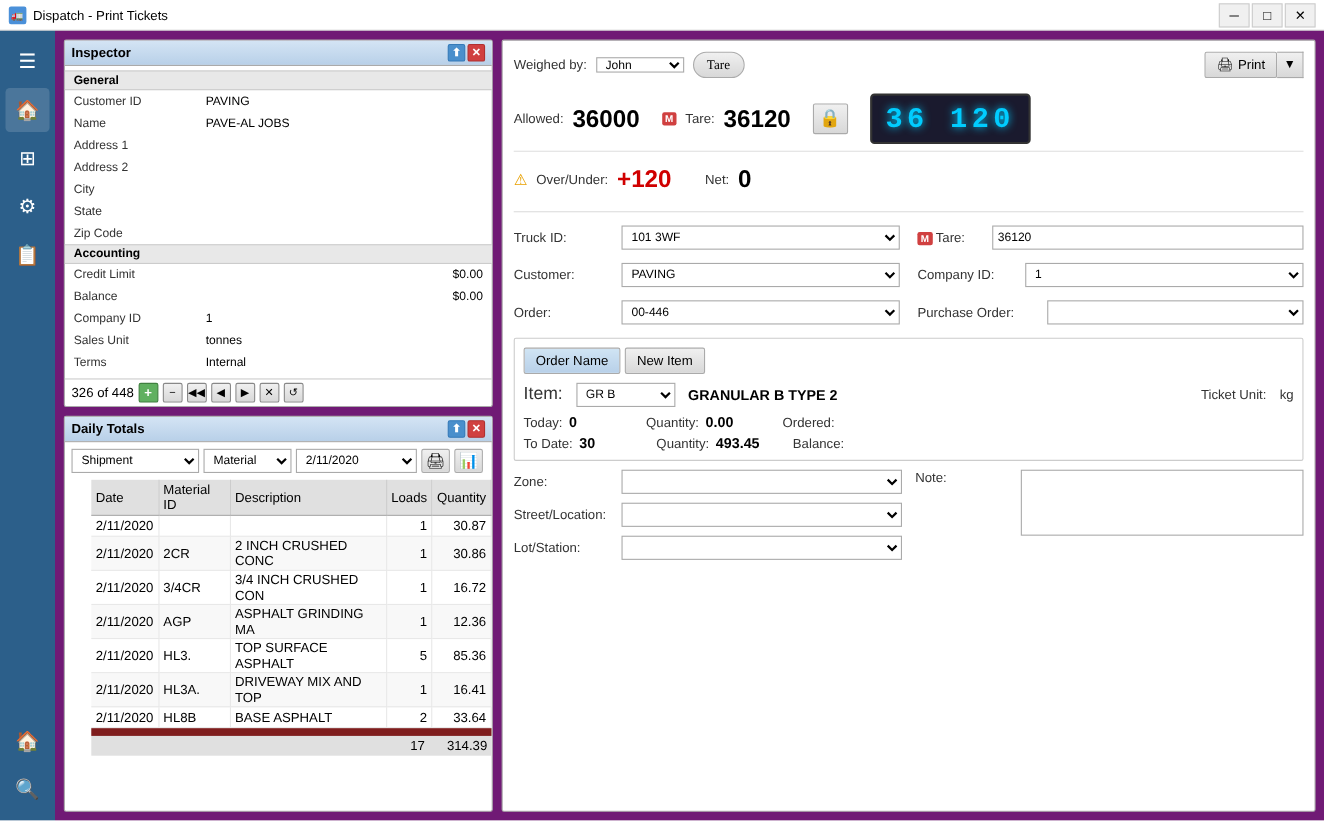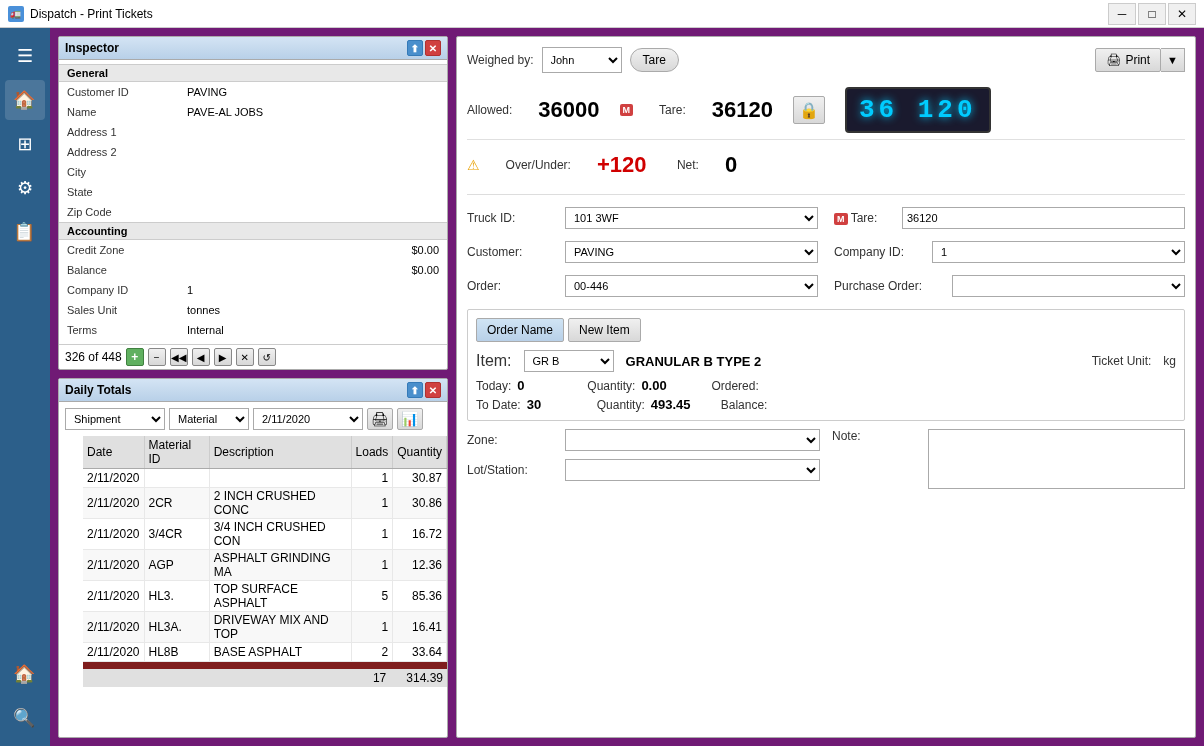--- a/index.html
+++ b/index.html
@@ -99,21 +99,21 @@
     }
     .nav-btn.green { background: #60b060; color: white; border-color: #408040; font-size: 12px; font-weight: bold; }
 
     
     .daily-controls { padding: 6px; display: flex; gap: 4px; flex-wrap: wrap; }
     .select-ctrl {
       height: 22px; border: 1px solid #aaa; background: white;
       padding: 0 4px; font-size: 11px; cursor: pointer;
     }
     .date-select { width: 110px; }
-    .type-select { width: 100px; }
+    .type-select { width: 116px; }
     .mat-select { width: 80px; }
     .icon-btn {
       width: 26px; height: 22px;
       background: linear-gradient(to bottom, #f0f0f0, #d8d8d8);
       border: 1px solid #aaa; cursor: pointer;
       display: flex; align-items: center; justify-content: center;
       font-size: 14px; border-radius: 2px;
     }
 
     
@@ -130,45 +130,45 @@
     .data-table td.num { text-align: right; }
     .table-footer { background: #e0e0e0; display: flex; justify-content: flex-end; padding: 2px 4px; font-size: 11px; gap: 20px; border-top: 7px solid #7f1d1d; }
 
     
     .right-panel { flex: 1; background: white; border: 1px solid #aaa; border-radius: 2px; padding: 10px; display: flex; flex-direction: column; gap: 8px; }
 
     
     .top-row { display: flex; align-items: center; gap: 8px; }
     .label-text { font-size: 12px; color: #333; }
     .combo-box {
-      height: 26px; border: 1px solid #aaa; background: white;
+      height: 14px; border: 1px solid #aaa; background: white;
       padding: 0 4px; font-size: 11px; cursor: pointer; min-width: 80px;
     }
     .btn-tare {
       height: 24px; padding: 0 12px;
       background: linear-gradient(to bottom, #f0f0f0, #d8d8d8);
-      border: 1px solid #aaa; cursor: pointer; font-size: 12px; border-radius: 12px;
+      border: 1px solid #aaa; cursor: pointer; font-size: 12px; border-radius: 12px; font-family: Liberation Serif, serif;
     }
     .btn-print {
       height: 24px; padding: 0 10px;
       background: linear-gradient(to bottom, #f0f0f0, #d8d8d8);
       border: 1px solid #aaa; cursor: pointer; font-size: 12px; border-radius: 2px;
       display: flex; align-items: center; gap: 4px;
     }
     .print-split { margin-left: auto; display: flex; gap: 0; }
     .split-btn {
       height: 24px; padding: 0 6px;
       background: linear-gradient(to bottom, #f0f0f0, #d8d8d8);
       border: 1px solid #aaa; cursor: pointer; font-size: 11px;
       border-left: none;
     }
 
     
     .weight-display { display: flex; align-items: center; gap: 20px; padding: 6px 0; border-bottom: 1px solid #e0e0e0; }
-    .weight-group { display: flex; align-items: center; gap: 26px; }
+    .weight-group { display: flex; align-items: center; gap: 8px; }
     .weight-label { font-size: 12px; color: #333; }
     .weight-value { font-size: 22px; font-weight: bold; color: #000; min-width: 60px; }
     .weight-value.red { color: #d00000; }
     .tare-badge {
       background: #d04040; color: white; font-size: 9px; font-weight: bold;
       padding: 1px 3px; border-radius: 2px;
     }
     .warning-icon { color: #e8a000; font-size: 14px; }
     .lock-btn {
       width: 32px; height: 28px;
@@ -298,21 +298,21 @@
           <div class="field-row">
             <span class="field-label">State</span>
             <span class="field-value"></span>
           </div>
           <div class="field-row">
             <span class="field-label">Zip Code</span>
             <span class="field-value"></span>
           </div>
           <div class="section-header">Accounting</div>
           <div class="field-row">
-            <span class="field-label">Credit Zone</span>
+            <span class="field-label">Credit Limit</span>
             <span class="field-value right">$0.00</span>
           </div>
           <div class="field-row">
             <span class="field-label">Balance</span>
             <span class="field-value right">$0.00</span>
           </div>
           <div class="field-row">
             <span class="field-label">Company ID</span>
             <span class="field-value">1</span>
           </div>
@@ -567,20 +567,26 @@
 
       <div class="zone-row">
         <div class="zone-col">
           <div class="form-row">
             <span class="form-label">Zone:</span>
             <select class="form-combo">
               <option></option>
             </select>
           </div>
           <div class="form-row">
+            <span class="form-label">Street/Location:</span>
+            <select class="form-combo">
+              <option></option>
+            </select>
+          </div>
+          <div class="form-row">
             <span class="form-label">Lot/Station:</span>
             <select class="form-combo">
               <option></option>
             </select>
           </div>
         </div>
         <div class="note-col">
           <div style="display:flex;align-items:flex-start;gap:6px;justify-content:flex-end;">
             <span class="form-label">Note:</span>
             <textarea class="note-area" style=""></textarea>

